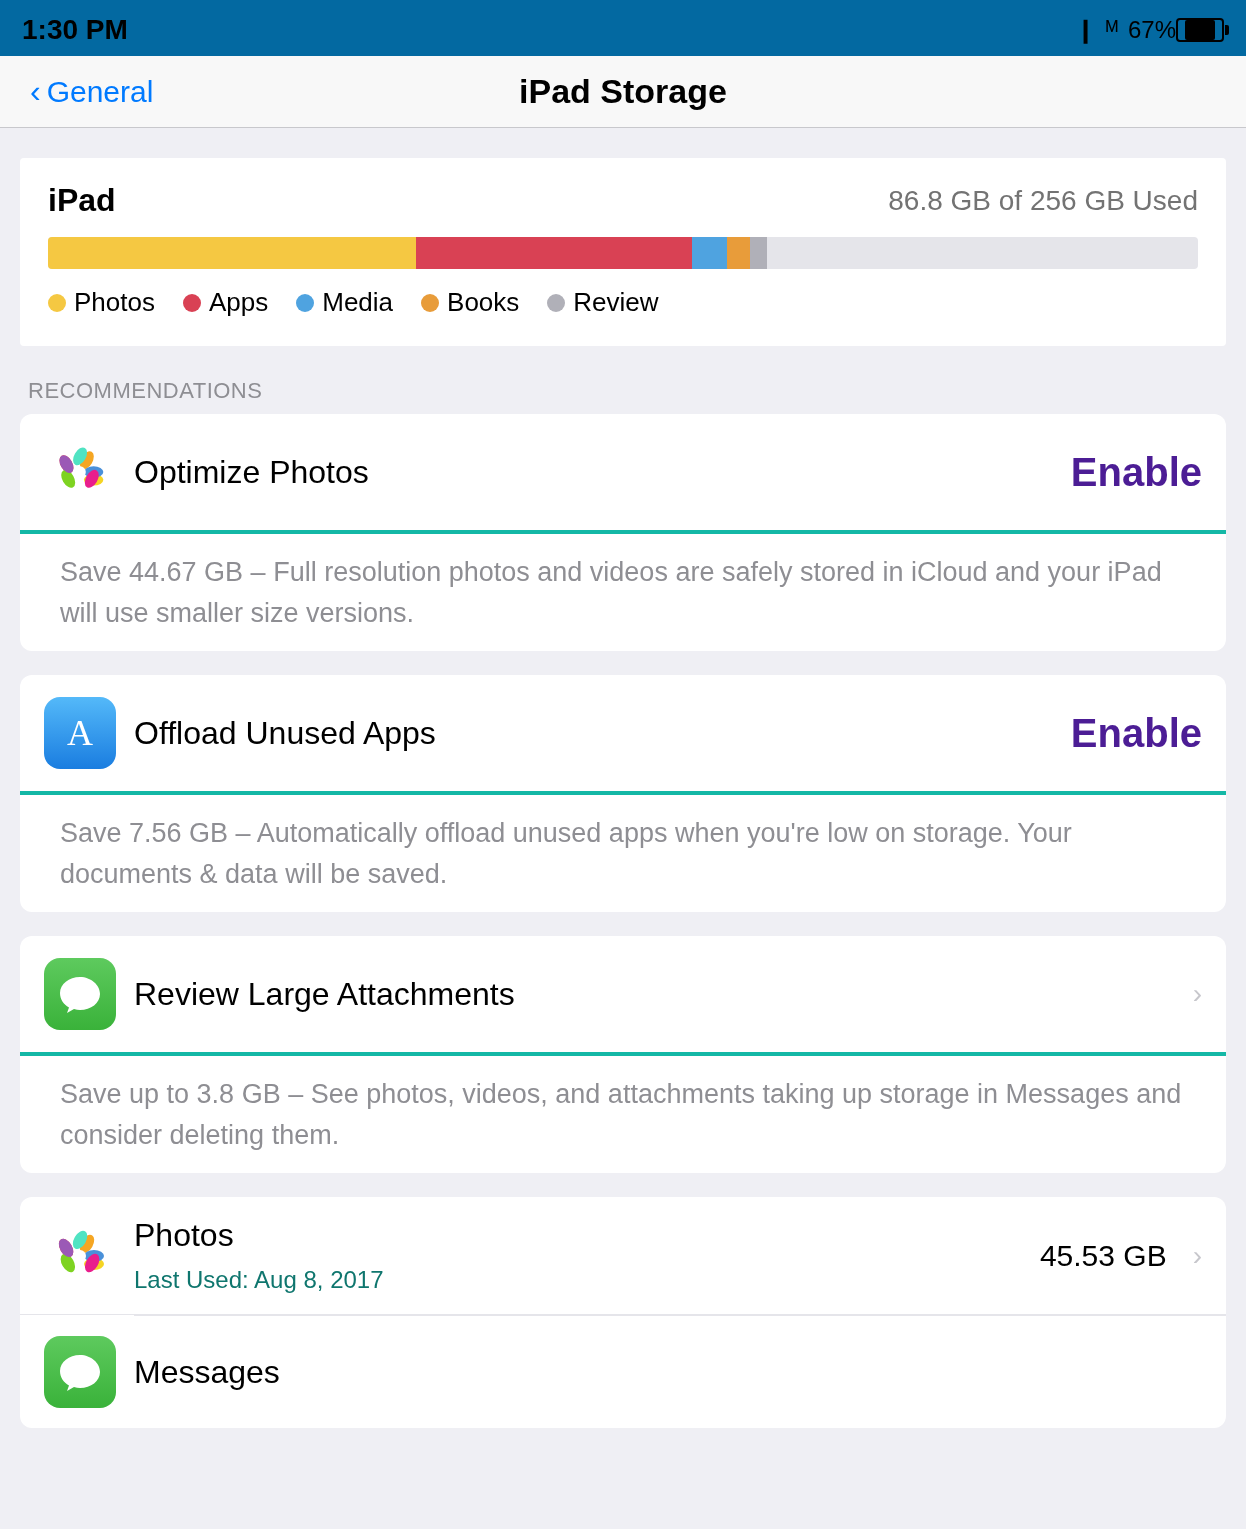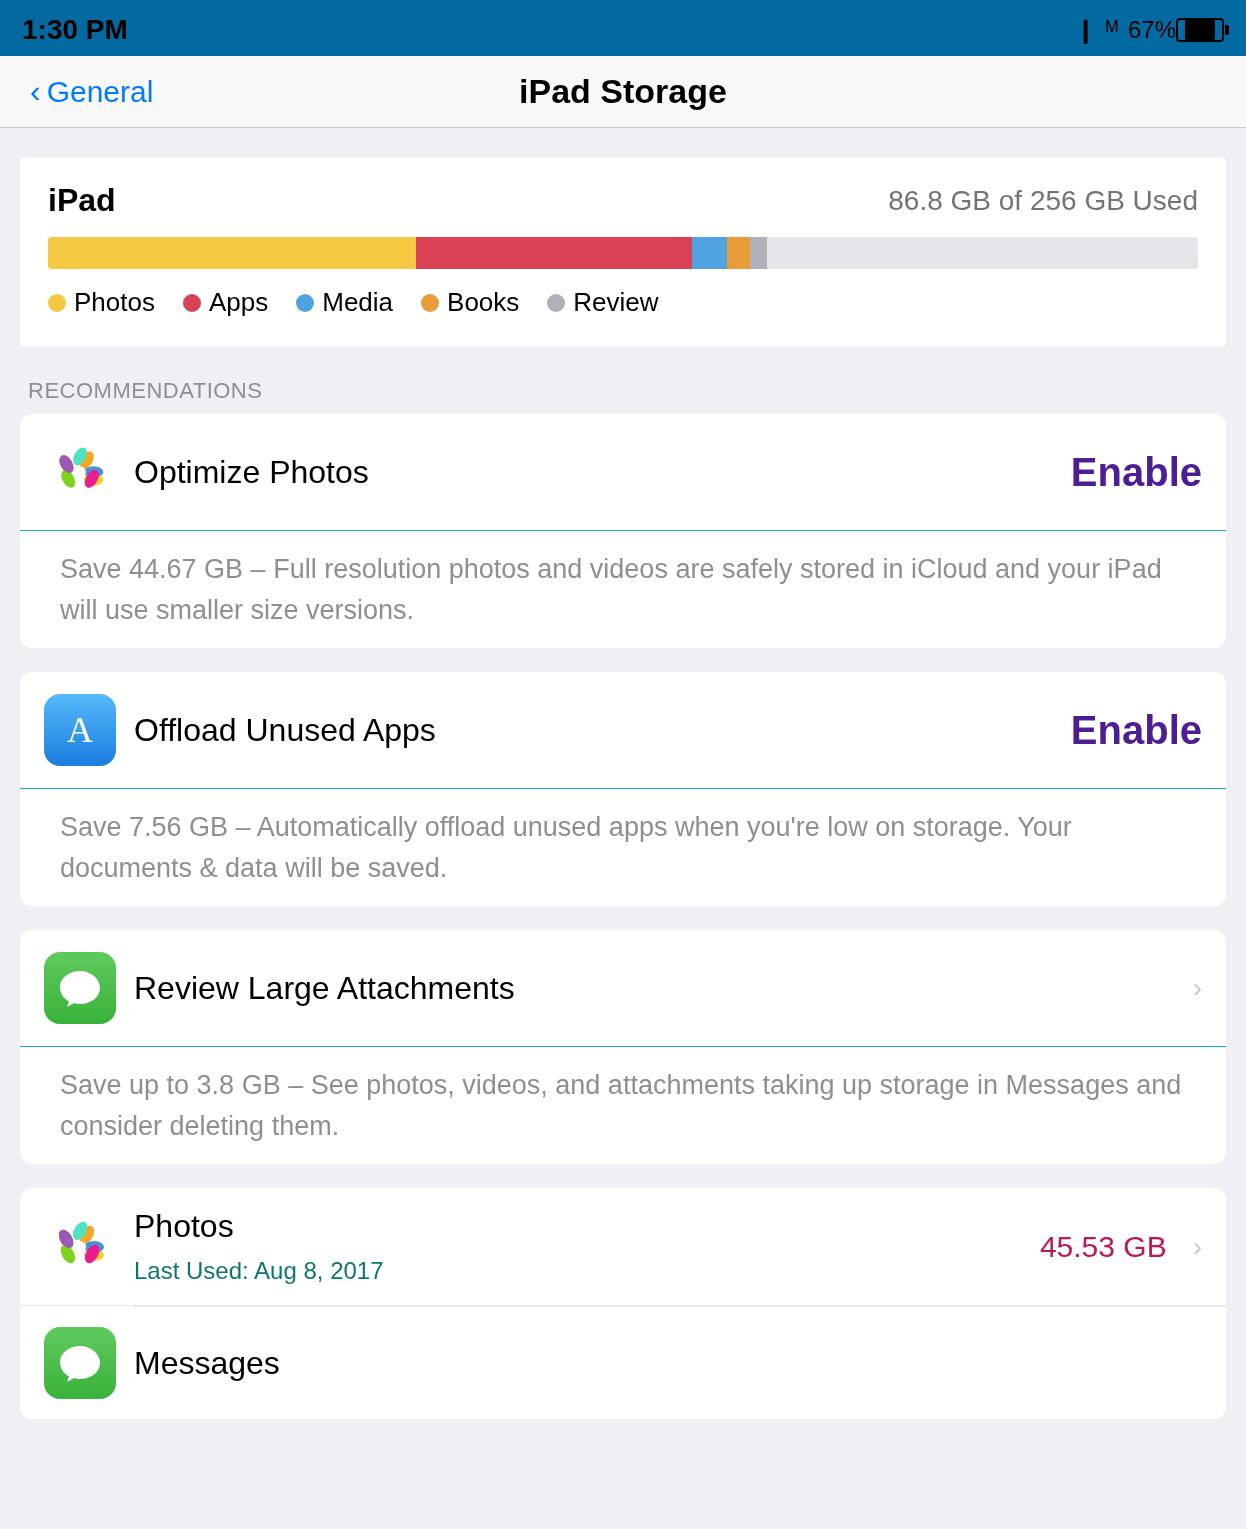--- a/index.html
+++ b/index.html
@@ -178,21 +178,21 @@
       background: #fff;
       border-radius: 12px;
       margin-bottom: 24px;
       overflow: hidden;
     }
     .rec-row {
       display: flex;
       align-items: center;
       padding: 22px 24px;
       gap: 18px;
-      border-bottom: 1px solid #14b8a6;
+      border-bottom: 4px solid #14b8a6;
     }
     .rec-icon-container {
       width: 72px;
       height: 72px;
       border-radius: 16px;
       flex-shrink: 0;
       display: flex;
       align-items: center;
       justify-content: center;
       overflow: hidden;
@@ -247,21 +247,21 @@
       font-weight: 400;
       color: #000;
     }
     .app-last-used {
       font-size: 24px;
       color: #0f766e;
       margin-top: 12px;
     }
     .app-size {
       font-size: 30px;
-      color: #be185d;
+      color: #000000;
       margin-right: 8px;
     }
     .app-chevron {
       font-size: 28px;
       color: #c7c7cc;
     }
 
     
     .photos-icon-svg {
       width: 70px;

